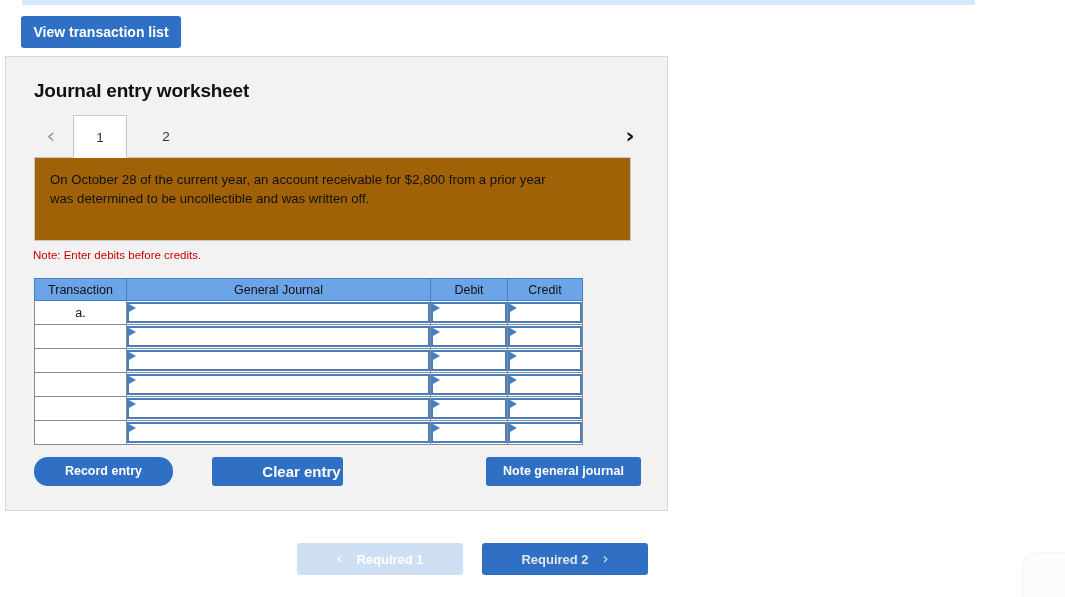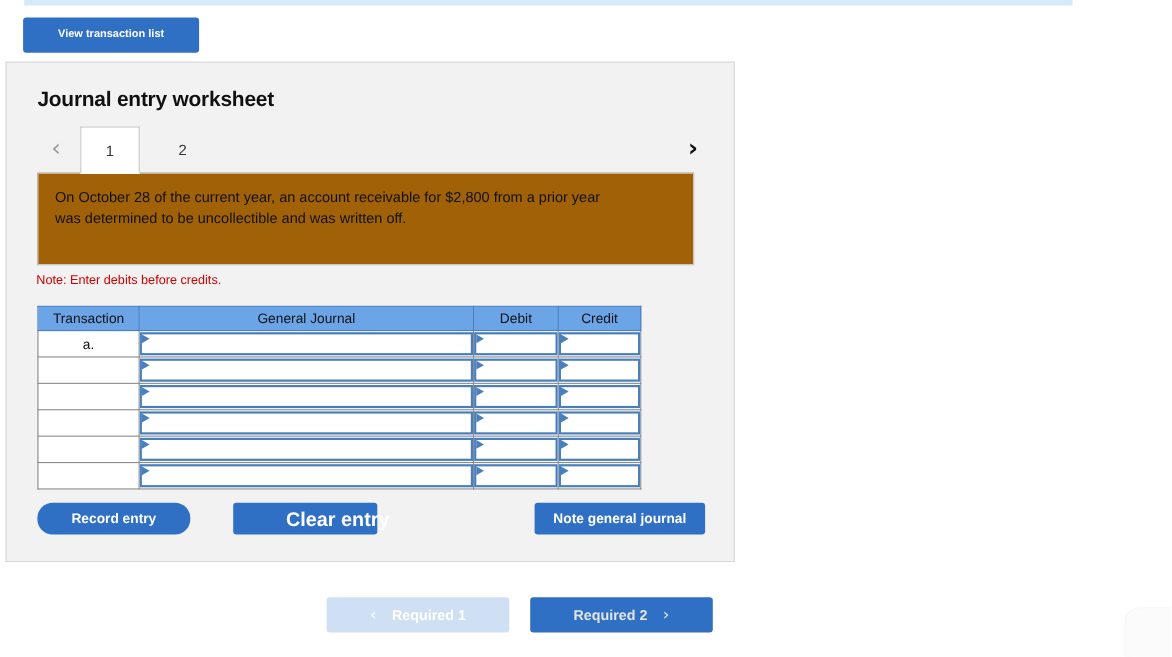--- a/index.html
+++ b/index.html
@@ -41,21 +41,21 @@
     padding: 0;
     line-height: 1;
   }
 
   #view-transaction-list {
     position: absolute;
     left: 21px;
     top: 16px;
     width: 160px;
     height: 32px;
-    font-size: 10px;
+    font-size: 14px;
   }
 
   
   #worksheet-panel {
     position: absolute;
     left: 5px;
     top: 56px;
     width: 663px;
     height: 455px;
     background: #f2f2f2;
@@ -220,21 +220,21 @@
     height: 29px;
     font-size: 12.5px;
     border-radius: 14px;
   }
   #clear-entry {
     position: absolute;
     left: 206px;
     top: 400px;
     width: 131px;
     height: 29px;
-    font-size: 18px;
+    font-size: 15px;
     padding-left: 48px;
   }
   #view-general-journal {
     position: absolute;
     left: 480px;
     top: 400px;
     width: 155px;
     height: 29px;
     font-size: 12.5px;
   }

